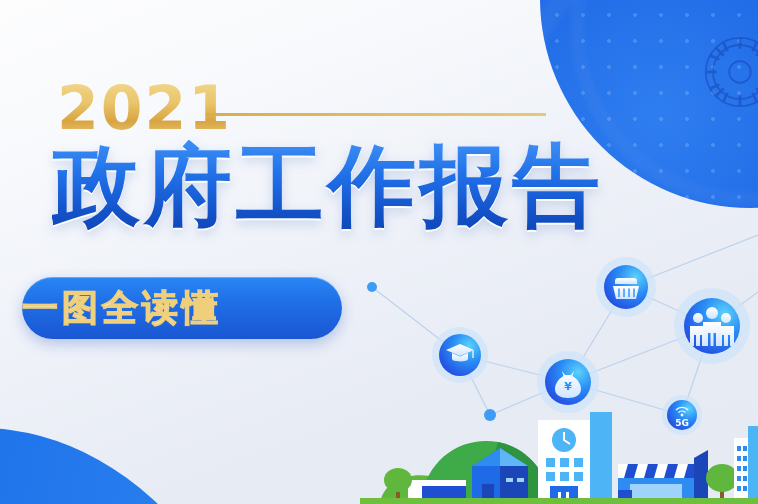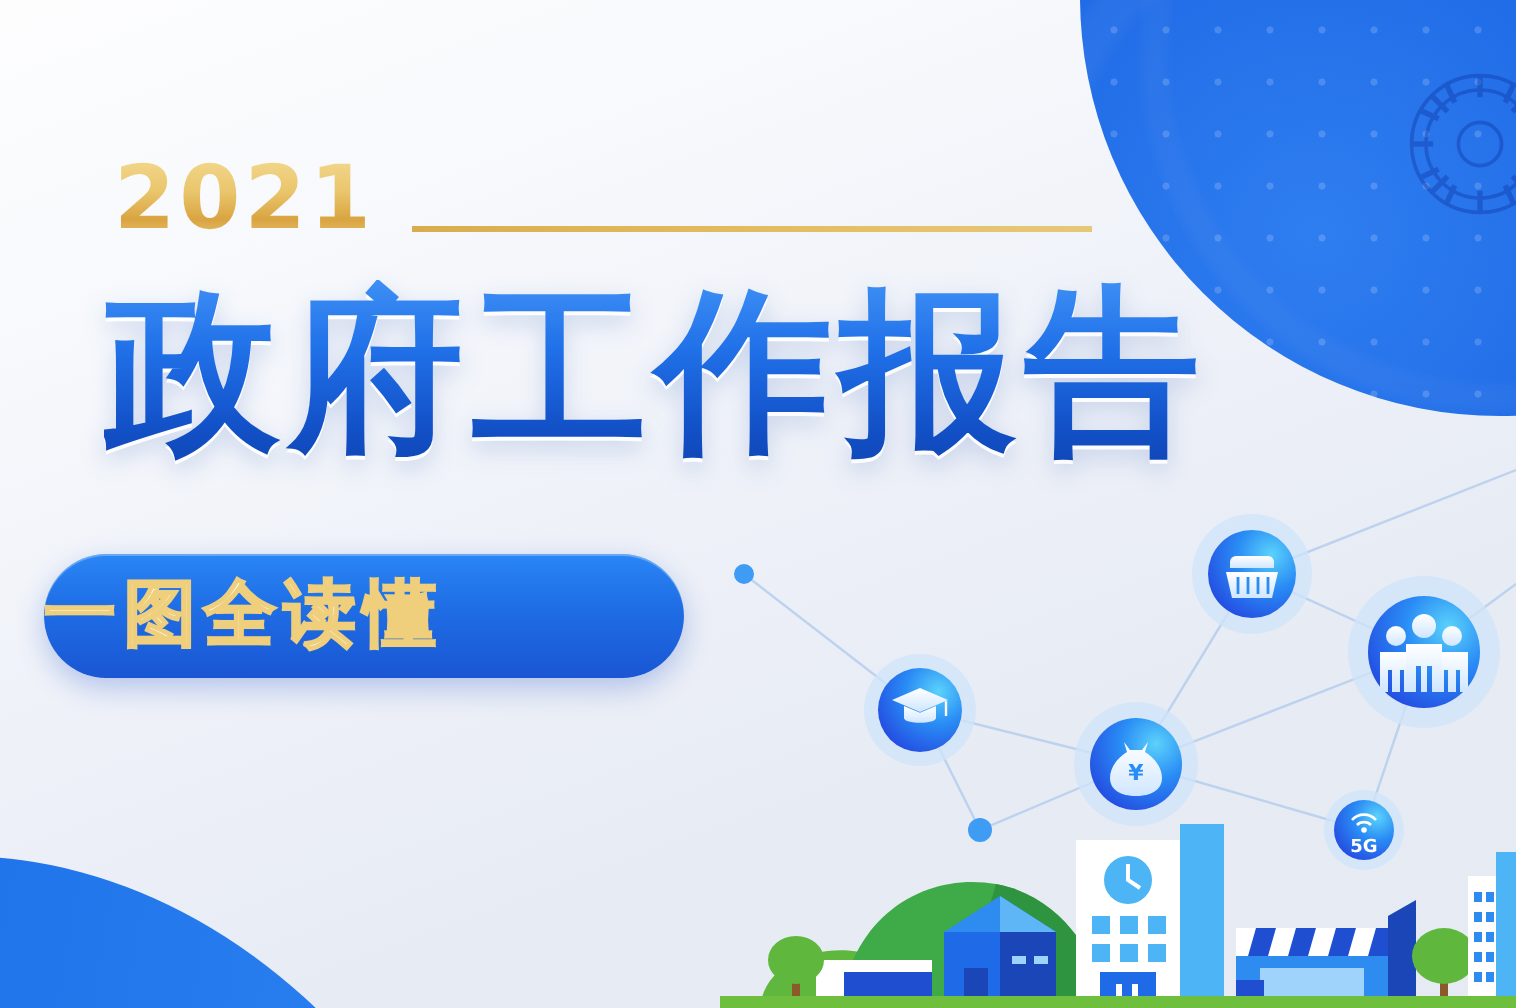--- a/index.html
+++ b/index.html
@@ -55,21 +55,21 @@
     position:absolute;
     left:-330px;top:428px;
     width:620px;height:420px;
     border-radius:50% 50% 0 0 / 100% 100% 0 0;
     background:linear-gradient(100deg,#1a5fdc 0%,#2074ea 45%,#2f85f2 100%);
   }
 
   
   .year{
     position:absolute;left:57px;top:78px;
-    font-size:44px;font-weight:bold;letter-spacing:2px;
+    font-size:60px;font-weight:bold;letter-spacing:2px;
     font-family:"DejaVu Sans","Liberation Sans",sans-serif;
     background:linear-gradient(180deg,#f3d98f 0%,#e9c46a 42%,#d9a441 72%,#e8c877 100%);
     -webkit-background-clip:text;background-clip:text;color:transparent;
     line-height:1;
   }
   .gold-rule{
     position:absolute;left:206px;top:113px;
     width:340px;height:3px;
     background:linear-gradient(90deg,#d9ad4e 0%,#e3bd63 55%,#e7c878 100%);
   }

